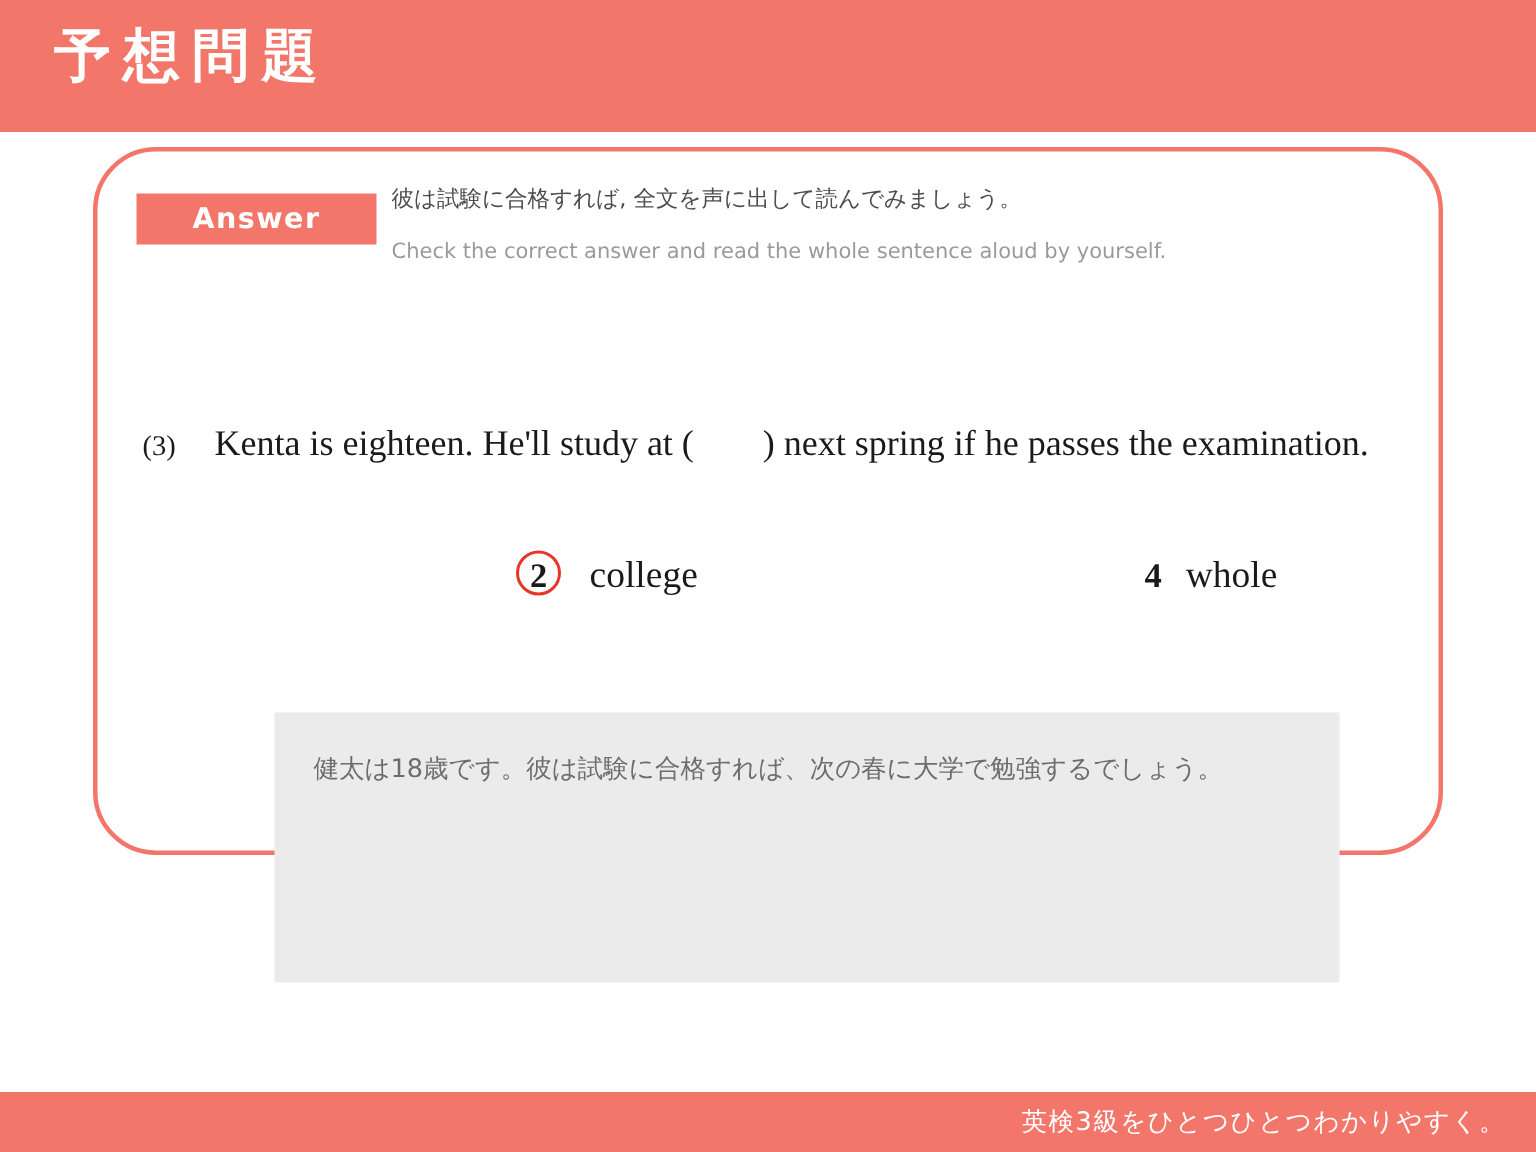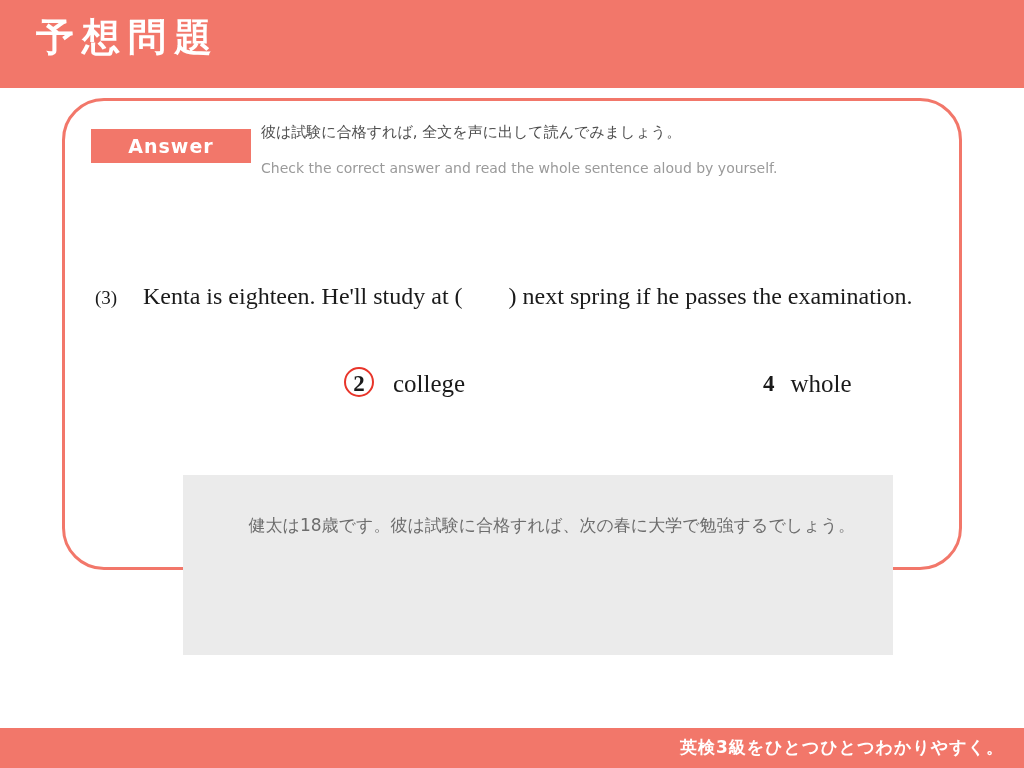--- a/index.html
+++ b/index.html
@@ -45,21 +45,21 @@
     width: 1024px;
     height: 40px;
     background: #f2776a;
   }
   .footer-text {
     position: absolute;
     right: 20px;
     top: 8px;
     font-family: "DejaVu Sans", sans-serif;
     font-size: 17px;
-    font-weight: bold;
+    font-weight: normal;
     color: #ffffff;
     letter-spacing: 1px;
     white-space: nowrap;
   }
 
   
   .card {
     position: absolute;
     left: 62px;
     top: 98px;
@@ -197,26 +197,25 @@
     position: absolute;
     left: 118px;
     top: 374px;
     width: 710px;
     height: 180px;
     background: #ebebeb;
     box-sizing: border-box;
     padding: 24px 26px 0 26px;
   }
   .explain p {
-    margin: 12px;
+    margin: 0;
     font-family: "DejaVu Sans", sans-serif;
     font-size: 17px;
     line-height: 29px;
     color: #6d6d6d;
-    text-align: right;
   }
   .explain p.second {
     margin-top: 22px;
   }
 </style>
 </head>
 <body>
 
 <div class="header">
   <div class="header-title">予想問題</div>

